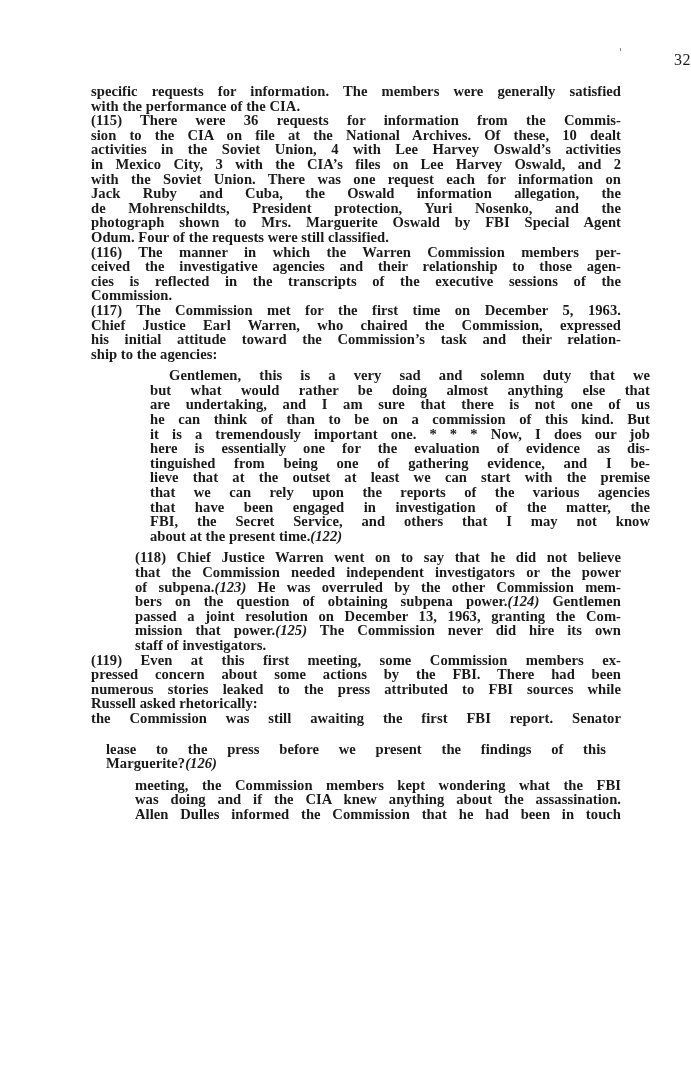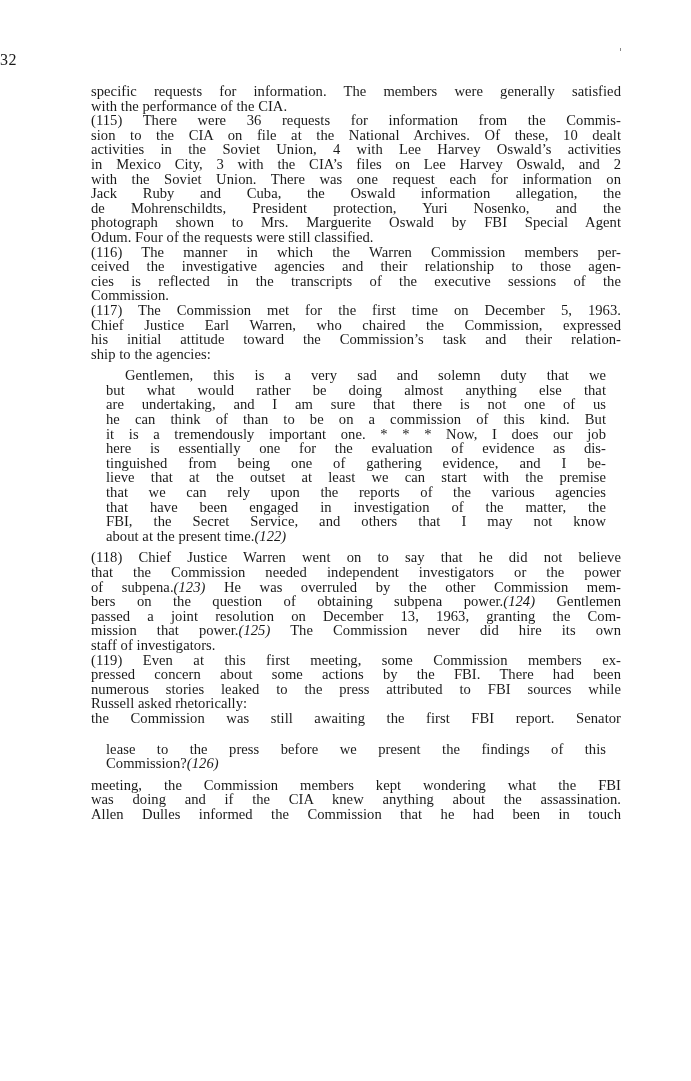--- a/index.html
+++ b/index.html
@@ -13,21 +13,21 @@
       position: relative;
       overflow: hidden;
       font-family: "DejaVu Serif", "Liberation Serif", serif;
       color: #1a1a1a;
     }
     .page-number {
       position: absolute;
       top: 51px;
       left: 0;
       width: 691px;
-      text-align: left;
+      text-align: right;
       font-family: "Liberation Serif", serif;
       font-size: 16px;
       letter-spacing: 0.5px;
     }
     .edge-mark {
       position: absolute;
       left: 620px;
       top: 48px;
       width: 1px;
       height: 3px;
@@ -42,36 +42,37 @@
     .line {
       display: block;
       height: 14.6px;
       line-height: 14.6px;
       font-size: 14.6px;
       white-space: nowrap;
       text-align: justify;
       text-align-last: justify;
       font-family: "Liberation Serif", serif;
       letter-spacing: 0.05px;
+      font-weight: bold;
     }
     .line.last {
       text-align-last: left;
     }
     .quote {
       padding-left: 15px;
       width: 500px;
     }
     .quote .line {
       width: 500px;
     }
     .quote .line.first {
       padding-left: 19px;
       width: 481px;
     }
-    .gap-before { margin-top: 7px; }
+    .gap-before { margin-top: 7px; margin-left: 44px; }
     .gap-big-before { margin-top: 16px; }
     .cite { font-style: italic; }
   </style>
 </head>
 <body>
 
 <div class="page-number">32</div>
 <div class="edge-mark"></div>
 
 <div class="column">
@@ -135,21 +136,21 @@
   <div>
     <span class="line">(119)   Even at this first meeting, some Commission members ex-</span>
     <span class="line">pressed concern about some actions by the FBI. There had been</span>
     <span class="line">numerous stories leaked to the press attributed to FBI sources while</span>
     <span class="line last">Russell asked rhetorically:</span>
     <span class="line">the Commission was still awaiting the first FBI report. Senator</span>
   </div>
 
   <div class="quote gap-big-before">
     <span class="line">lease to the press before we present the findings of this</span>
-    <span class="line last"><span>Commission?</span><span class="cite">(126)</span></span>
+    <span class="line last"><span>Marguerite?</span><span class="cite">(126)</span></span>
   </div>
 
   <div class="gap-before">
     <span class="line">meeting, the Commission members kept wondering what the FBI</span>
     <span class="line">was doing and if the CIA knew anything about the assassination.</span>
     <span class="line">Allen Dulles informed the Commission that he had been in touch</span>
   </div>
 
 </div>
 

